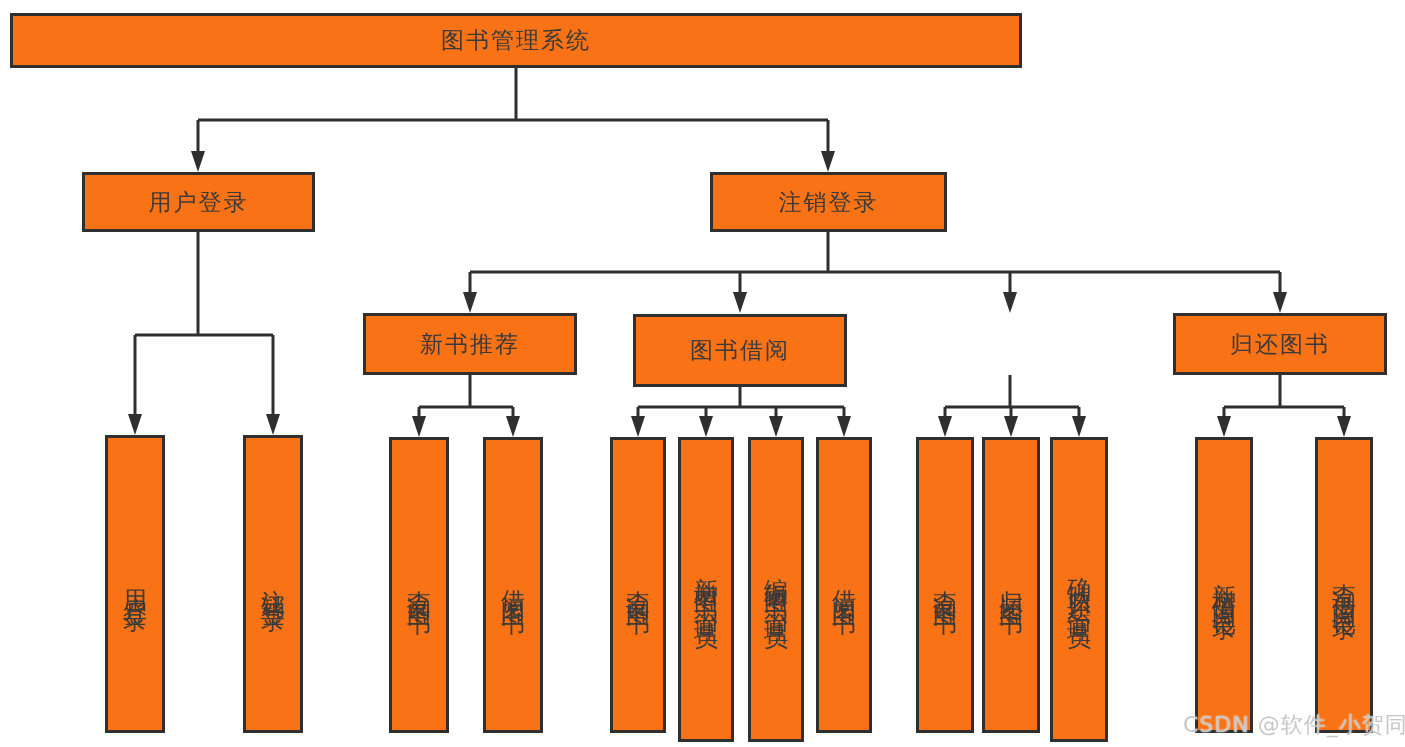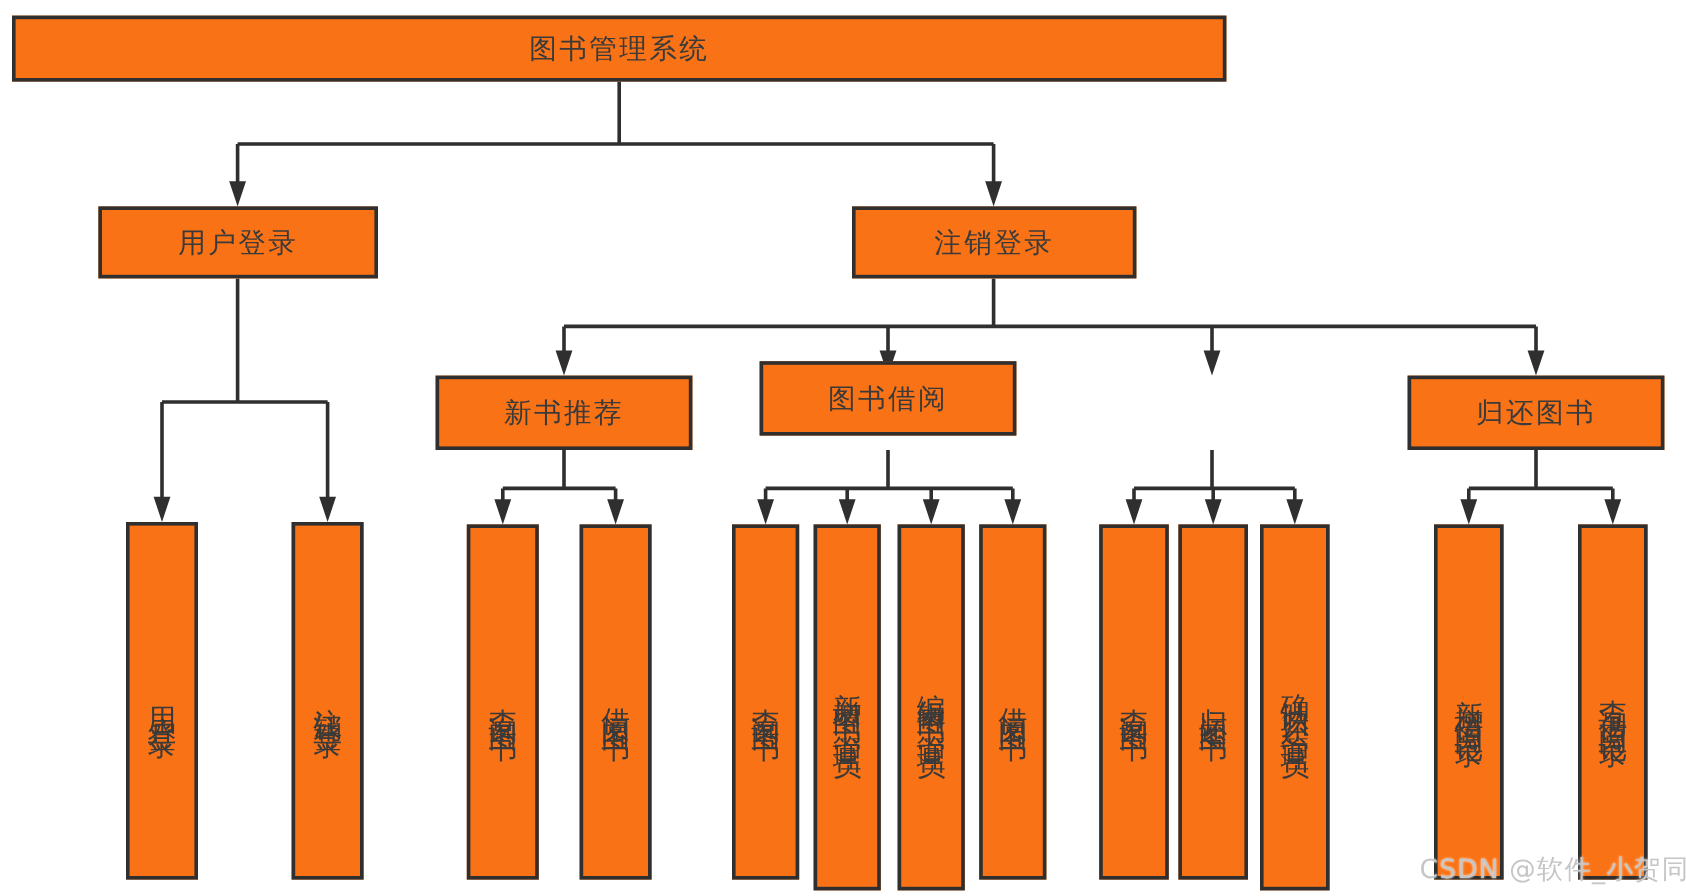--- a/index.html
+++ b/index.html
@@ -97,21 +97,21 @@
   <div class="node hbox" style="left:82px; top:172px; width:233px; height:60px;">
     <span>用户登录</span>
   </div>
   <div class="node hbox" style="left:710px; top:172px; width:237px; height:60px;">
     <span>注销登录</span>
   </div>
 
   <div class="node hbox" style="left:363px; top:313px; width:214px; height:62px;">
     <span>新书推荐</span>
   </div>
-  <div class="node hbox" style="left:633px; top:301px; width:214px; height:62px;text-align:right;">
+  <div class="node hbox" style="left:633px; top:314px; width:214px; height:73px;text-align:right;">
     <span>图书借阅</span>
   </div>
   <div class="node hbox" style="left:1173px; top:313px; width:214px; height:62px;">
     <span>归还图书</span>
   </div>
 
   <div class="node vbox" style="left:105px; top:435px; width:60px; height:298px;">
     <span>用户登录</span>
   </div>
   <div class="node vbox" style="left:243px; top:435px; width:60px; height:298px;">

